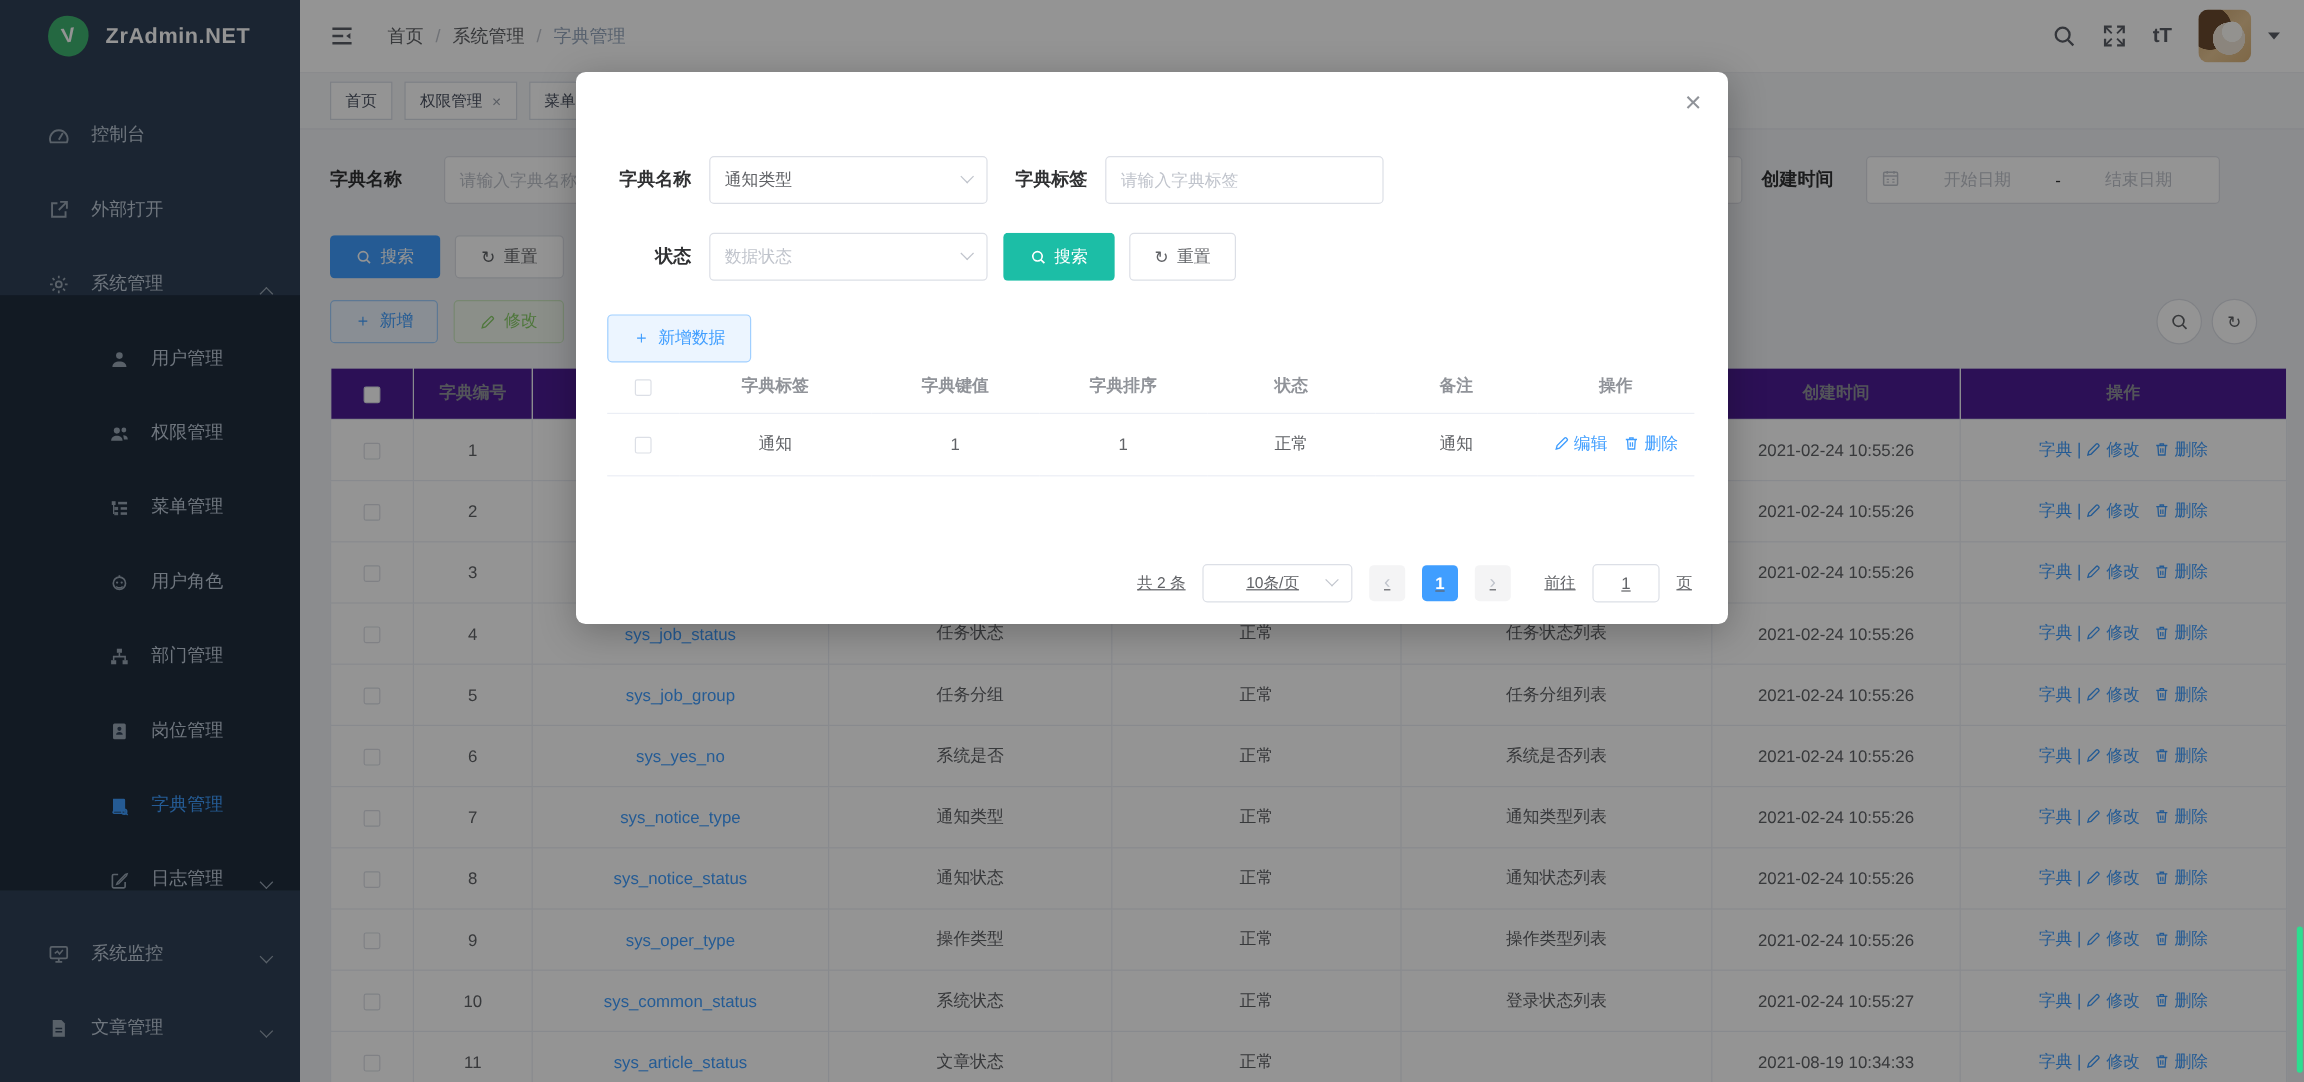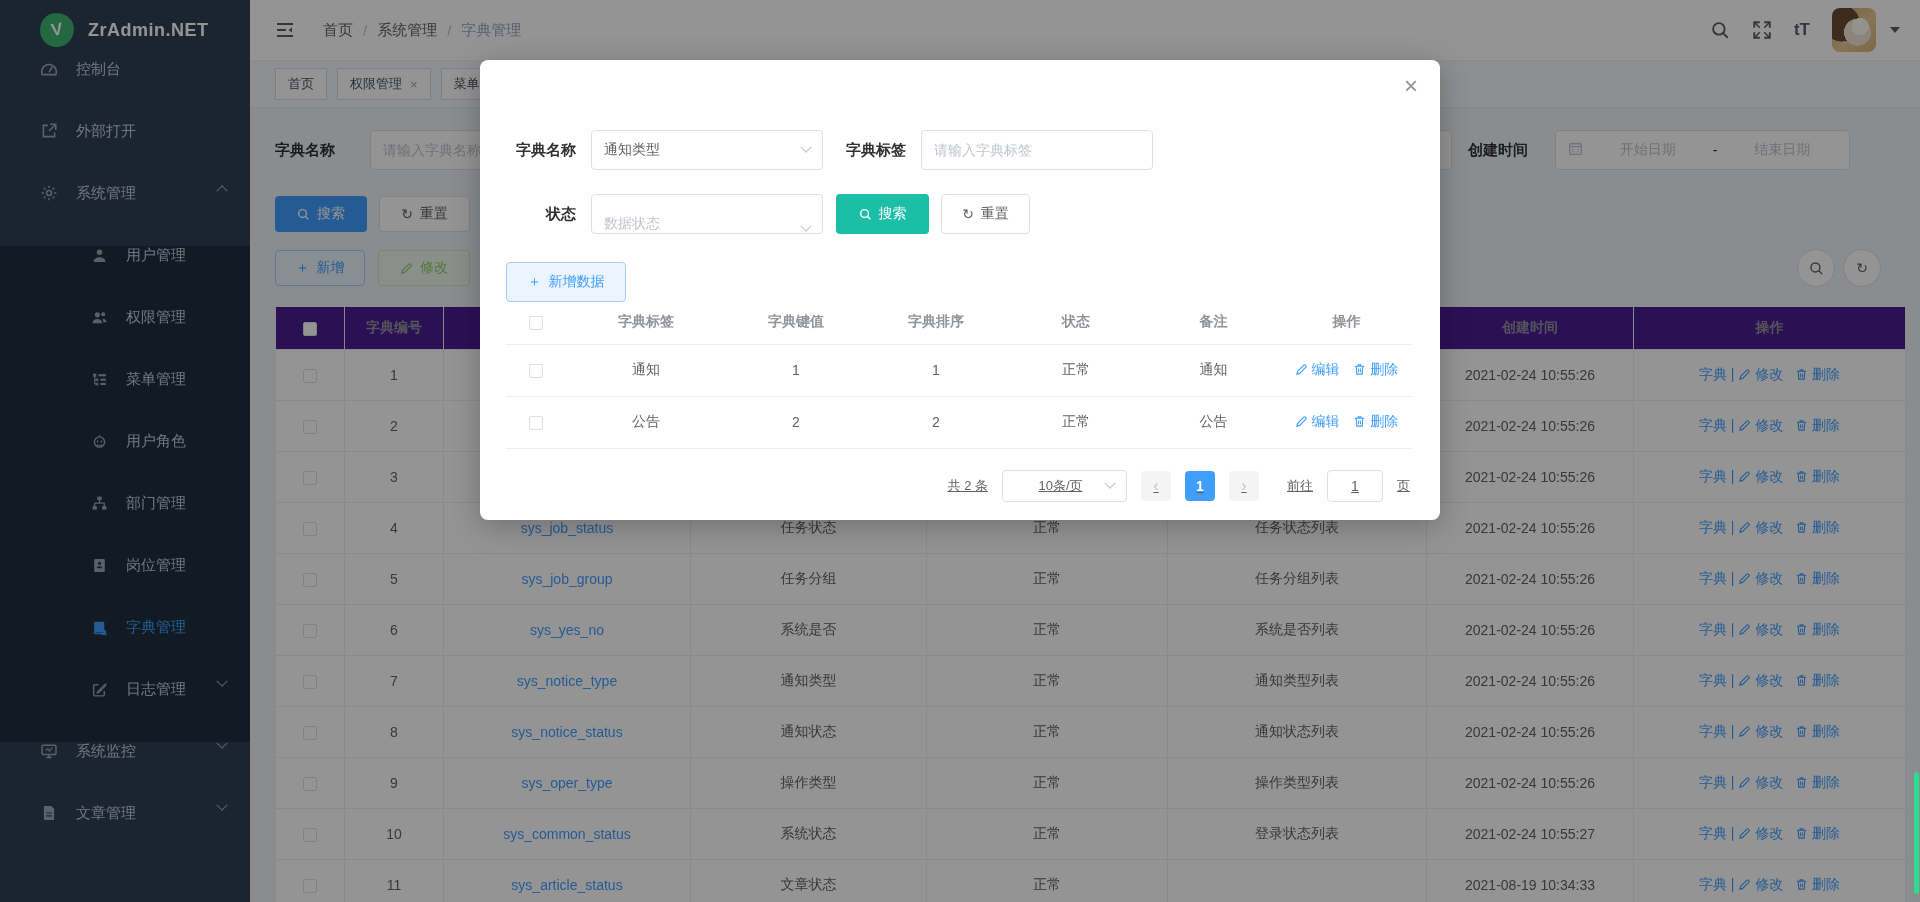--- a/index.html
+++ b/index.html
@@ -7,21 +7,21 @@
   .stage {
     position:relative; width:1920px; height:902px; overflow:hidden;
     background:#f0f2f5; font-family:"Liberation Sans", sans-serif; font-size:14px;
   }
   
   .sidebar { position:absolute; left:0; top:0; width:250px; height:902px; background:#304156; z-index:1; }
   .logo-row { height:60px; display:flex; align-items:center; padding-left:40px; gap:14px; }
   .logo-mark { width:34px; height:34px; background:#3eb370; border-radius:46% 54% 50% 50% / 52% 46% 54% 48%;
     display:flex; align-items:center; justify-content:center; color:#fff; font-weight:bold; font-size:17px; transform:rotate(-8deg); }
   .logo-text { color:#fff; font-size:18px; font-weight:bold; letter-spacing:.5px; }
-  .side-item { height:62px; display:flex; align-items:flex-start; padding:0 24px 0 40px; color:#bfcbd9; cursor:pointer; position:relative; }
+  .side-item { height:62px; display:flex; align-items:flex-end; padding:0 24px 0 40px; color:#bfcbd9; cursor:pointer; position:relative; }
   .side-item .s-icon { width:18px; height:18px; margin-right:18px; color:#9aa7b5; display:inline-flex; align-items:center; justify-content:center; flex:none; }
   .side-item .s-label { font-size:15px; }
   .side-sub { background:#1f2d3d; }
   .side-sub .side-item { padding-left:90px;font-family:Liberation Mono, monospace; }
   .side-item.active, .side-item.active .s-icon { color:#409EFF; }
   .chev { margin-left:auto; width:8px; height:8px; border-right:1.5px solid #9aa7b5; border-bottom:1.5px solid #9aa7b5; flex:none; }
   .chev.up { transform:rotate(-135deg) translate(-2px,-2px); }
   .chev.down { transform:rotate(45deg) translate(-2px,-2px); }
   
   .main { position:absolute; left:250px; top:0; width:1670px; height:902px; }
@@ -668,21 +668,21 @@
     <div class="abs select" style="left:111px; top:70px; width:232px;">
       <span class="sel-text">通知类型</span>
       <span class="sel-chev"></span>
     </div>
     <div class="m-label" style="left:336px; top:70px; width:90px;">字典标签</div>
     <div class="abs input" style="left:441px; top:70px; width:232px;">
       <input placeholder="请输入字典标签" style="">
     </div>
 
     <div class="m-label" style="left:6px; top:134px; width:90px;">状态</div>
-    <div class="abs select" style="left:111px; top:134px; width:232px;align-items:flex-end;">
+    <div class="abs select" style="left:111px; top:134px; width:232px;">
       <span class="sel-text ph">数据状态</span>
       <span class="sel-chev"></span>
     </div>
     <button class="abs btn btn-teal" style="left:356px; top:134px; width:93px;">
       <svg class="op-icon" viewBox="0 0 14 14" width="14" height="14">
           <circle cx="6" cy="6" r="4.2" fill="none" stroke="#fff" stroke-width="1.5"></circle>
           <path d="M9.2 9.2l3 3" stroke="#fff" stroke-width="1.5"></path>
         </svg>
       <span>搜索</span>
     </button>
@@ -735,43 +735,20 @@
             </span>
             <span class="link" style="margin-left:10px;">
               <svg class="op-icon" viewBox="0 0 14 14">
                   <path d="M2 3.5h10M5.5 3.5V2h3v1.5M3.5 3.5l.6 8.5h5.8l.6-8.5" fill="none" stroke="currentColor" stroke-width="1.2"></path>
                   <path d="M6 6v4M8 6v4" stroke="currentColor" stroke-width="1.1"></path>
                 </svg>
               <span>删除</span>
             </span>
           </td>
         </tr>
-          <tr>
-          <td><span class="checkbox"></span></td>
-          <td>公告</td>
-          <td>2</td>
-          <td>2</td>
-          <td>正常</td>
-          <td>公告</td>
-          <td>
-            <span class="link">
-              <svg class="op-icon" viewBox="0 0 14 14">
-                  <path d="M2 12l.8-3L9.6 2.2a1 1 0 0 1 1.4 0l.8.8a1 1 0 0 1 0 1.4L5 11.2 2 12z" fill="none" stroke="currentColor" stroke-width="1.2"></path>
-                </svg>
-              <span>编辑</span>
-            </span>
-            <span class="link" style="margin-left:10px;">
-              <svg class="op-icon" viewBox="0 0 14 14">
-                  <path d="M2 3.5h10M5.5 3.5V2h3v1.5M3.5 3.5l.6 8.5h5.8l.6-8.5" fill="none" stroke="currentColor" stroke-width="1.2"></path>
-                  <path d="M6 6v4M8 6v4" stroke="currentColor" stroke-width="1.1"></path>
-                </svg>
-              <span>删除</span>
-            </span>
-          </td>
-        </tr>
         </tbody>
     </table>
 
     <div class="pager">
       <span>共 2 条</span>
       <span class="select psel">
         <span class="sel-text" style="text-align:center;">10条/页</span>
         <span class="sel-chev"></span>
       </span>
       <span class="page-btn">‹</span>

